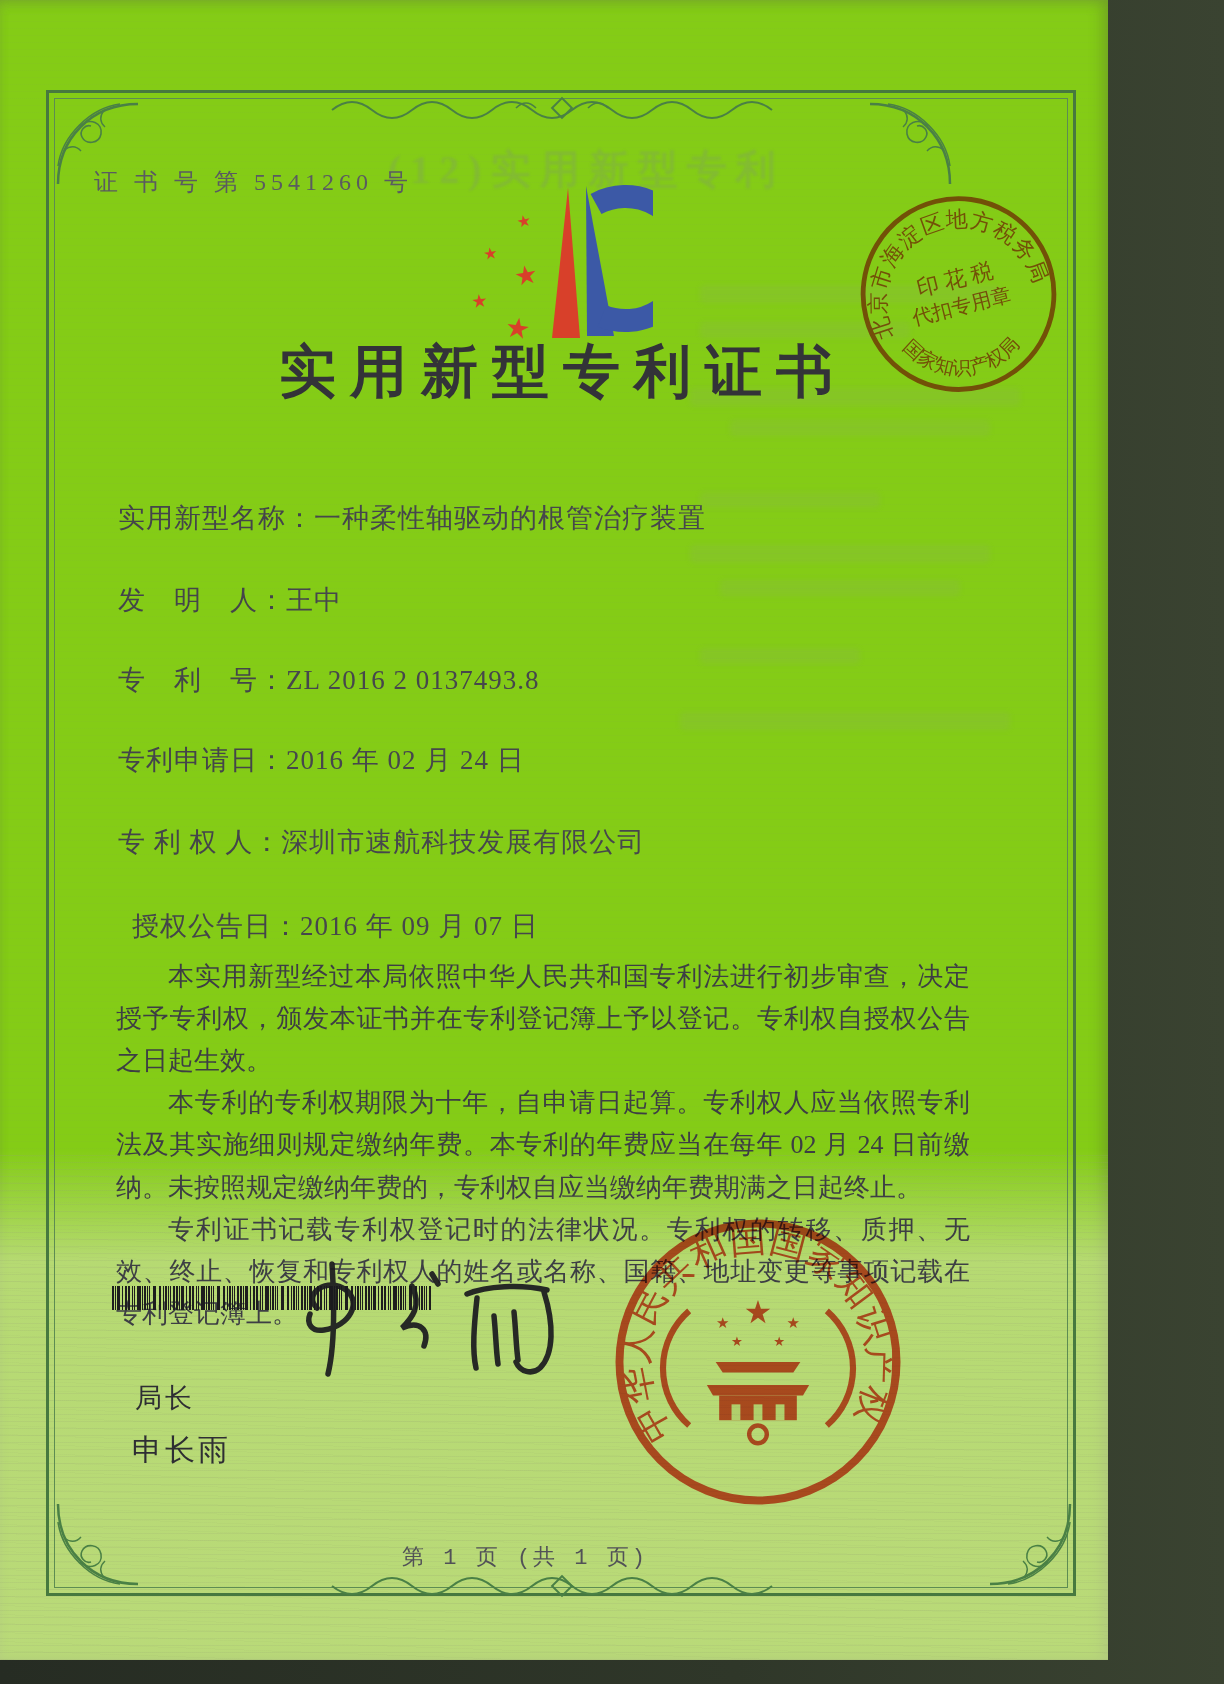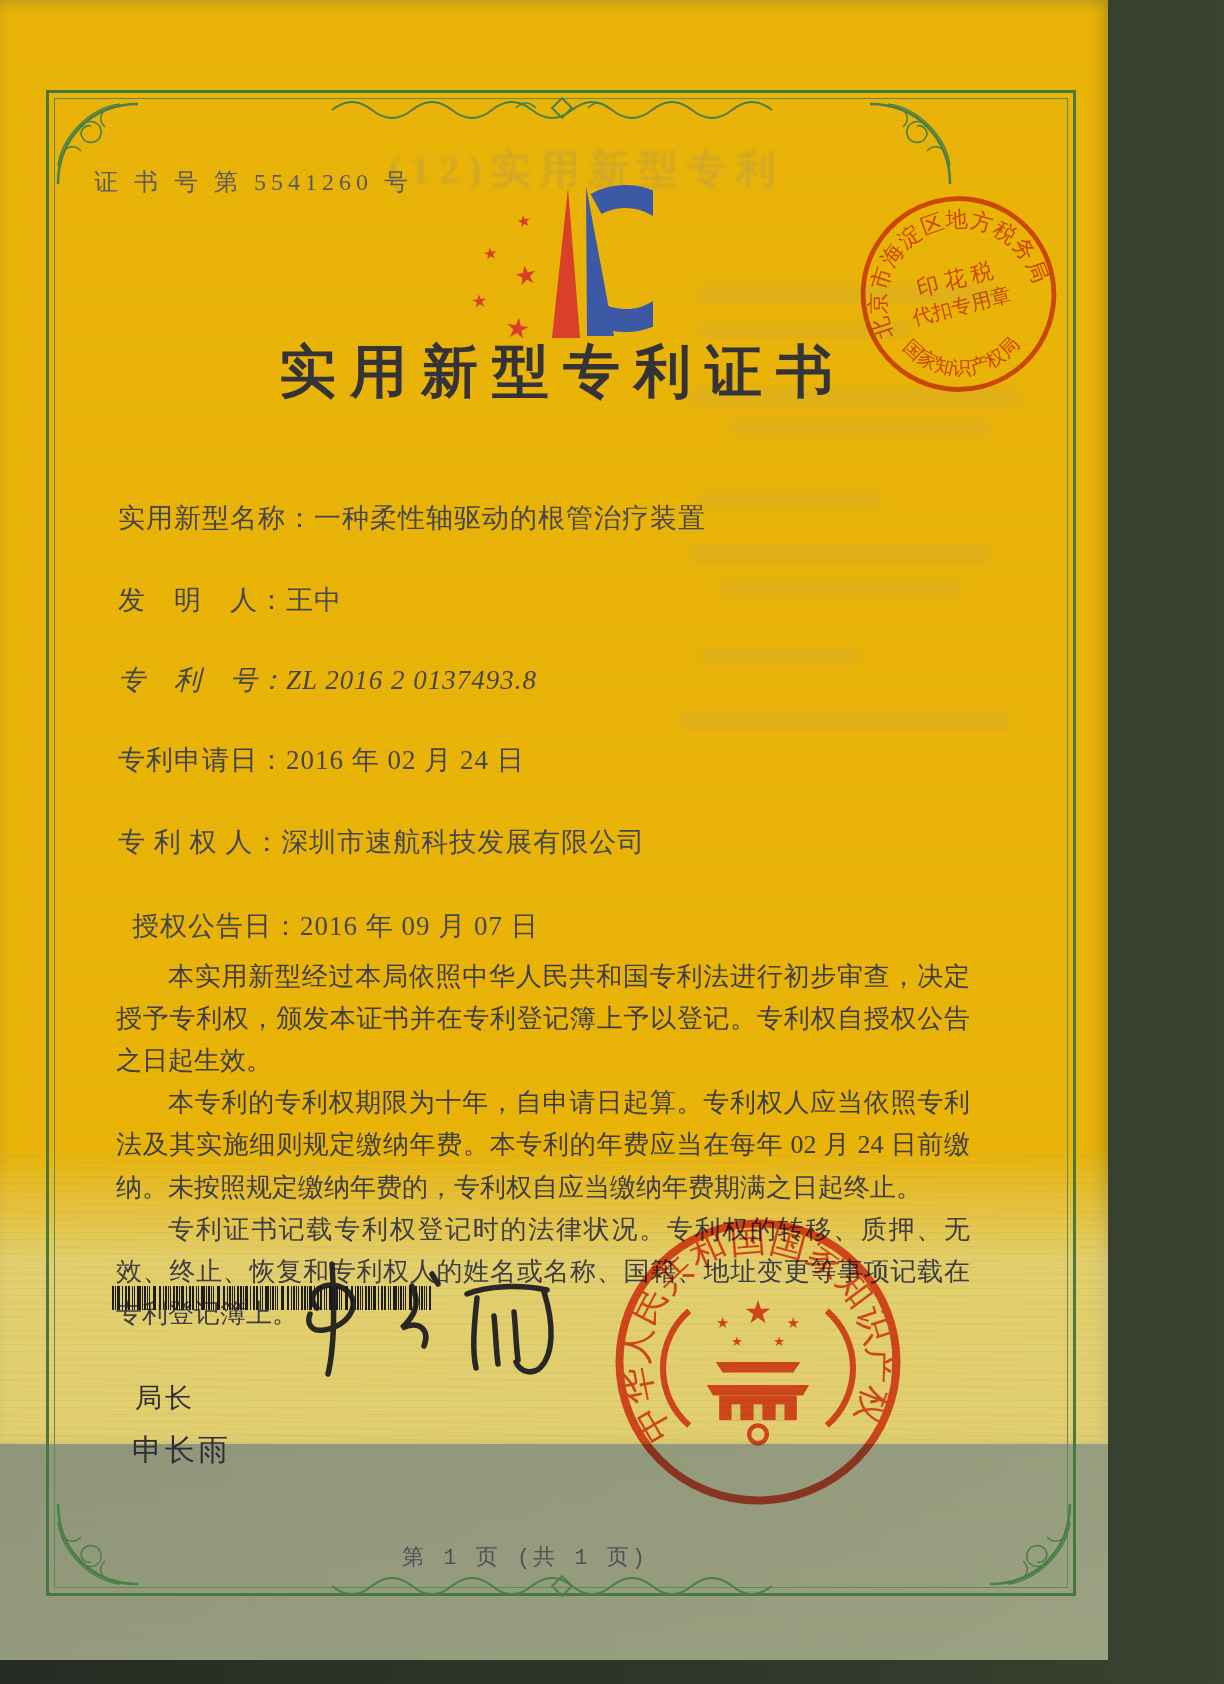--- a/index.html
+++ b/index.html
@@ -2,22 +2,22 @@
 <html><head>
 <meta charset="utf-8">
 <style>
   html,body{margin:0;padding:0;}
   body{
     width:1224px;height:1684px;position:relative;overflow:hidden;
     background:linear-gradient(90deg,#262c23 0%,#2f3729 60%,#3a4331 100%);
     font-family:"Liberation Serif","DejaVu Serif",serif;
   }
   .paper{
-    position:absolute;left:0;top:0;width:1108px;height:1444px;
-    background:#eab308;
+    position:absolute;left:0;top:0;width:1108px;height:1660px;
+    background:#84cc16;
     box-shadow:inset -6px 0 14px rgba(60,70,50,.25), inset 0 4px 10px rgba(120,120,110,.15);
   }
   
   .paper::before{
     content:"";position:absolute;inset:0;
     background:repeating-linear-gradient(0deg, rgba(128,150,92,.05) 0 1px, transparent 1px 7px);
     pointer-events:none;
   }
   
   .guilloche{
@@ -170,21 +170,21 @@
 
   <div class="title">实用新型专利证书</div>
 
   <div class="fields">
     <div class="frow" style="top:14px;">
       <span class="lab">实用新型名称：</span><span>一种柔性轴驱动的根管治疗装置</span>
     </div>
     <div class="frow" style="top:96px;">
       <span class="lab">发　明　人：</span><span>王中</span>
     </div>
-    <div class="frow" style="top:176px;font-style:italic;">
+    <div class="frow" style="top:176px;">
       <span class="lab">专　利　号：</span><span>ZL 2016 2 0137493.8</span>
     </div>
     <div class="frow" style="top:256px;">
       <span class="lab">专利申请日：</span><span>2016 年 02 月 24 日</span>
     </div>
     <div class="frow" style="top:338px;">
       <span class="lab">专 利 权 人：</span><span>深圳市速航科技发展有限公司</span>
     </div>
     <div class="frow" style="top:422px;margin-left:14px;">
       <span class="lab">授权公告日：</span><span>2016 年 09 月 07 日</span>

